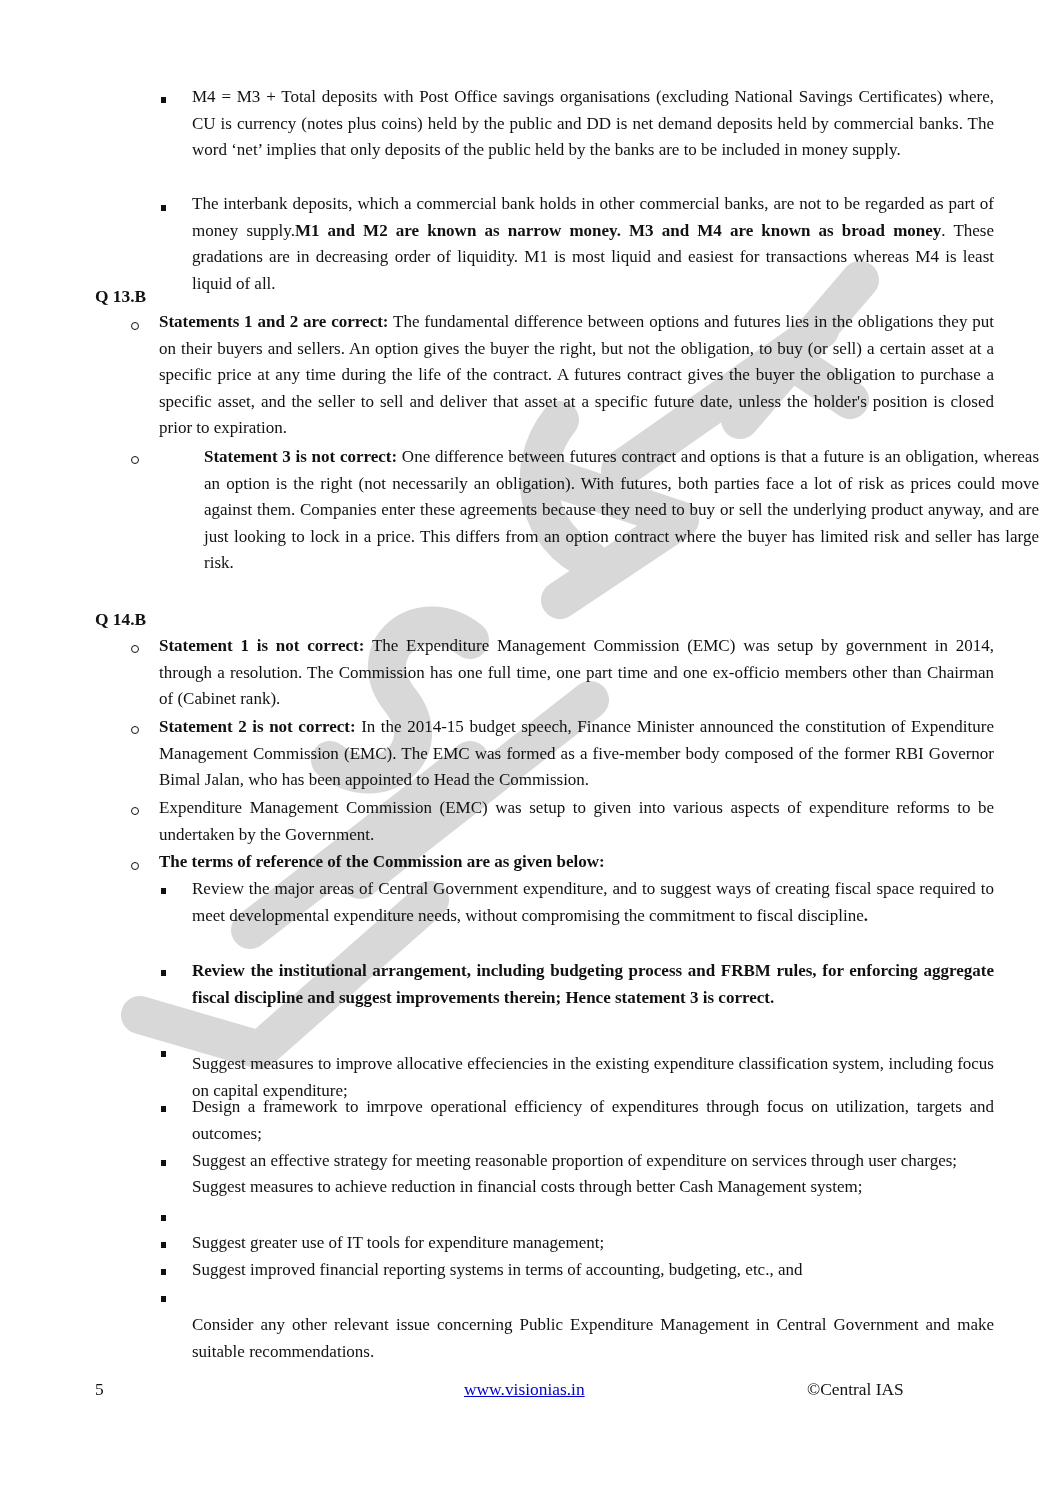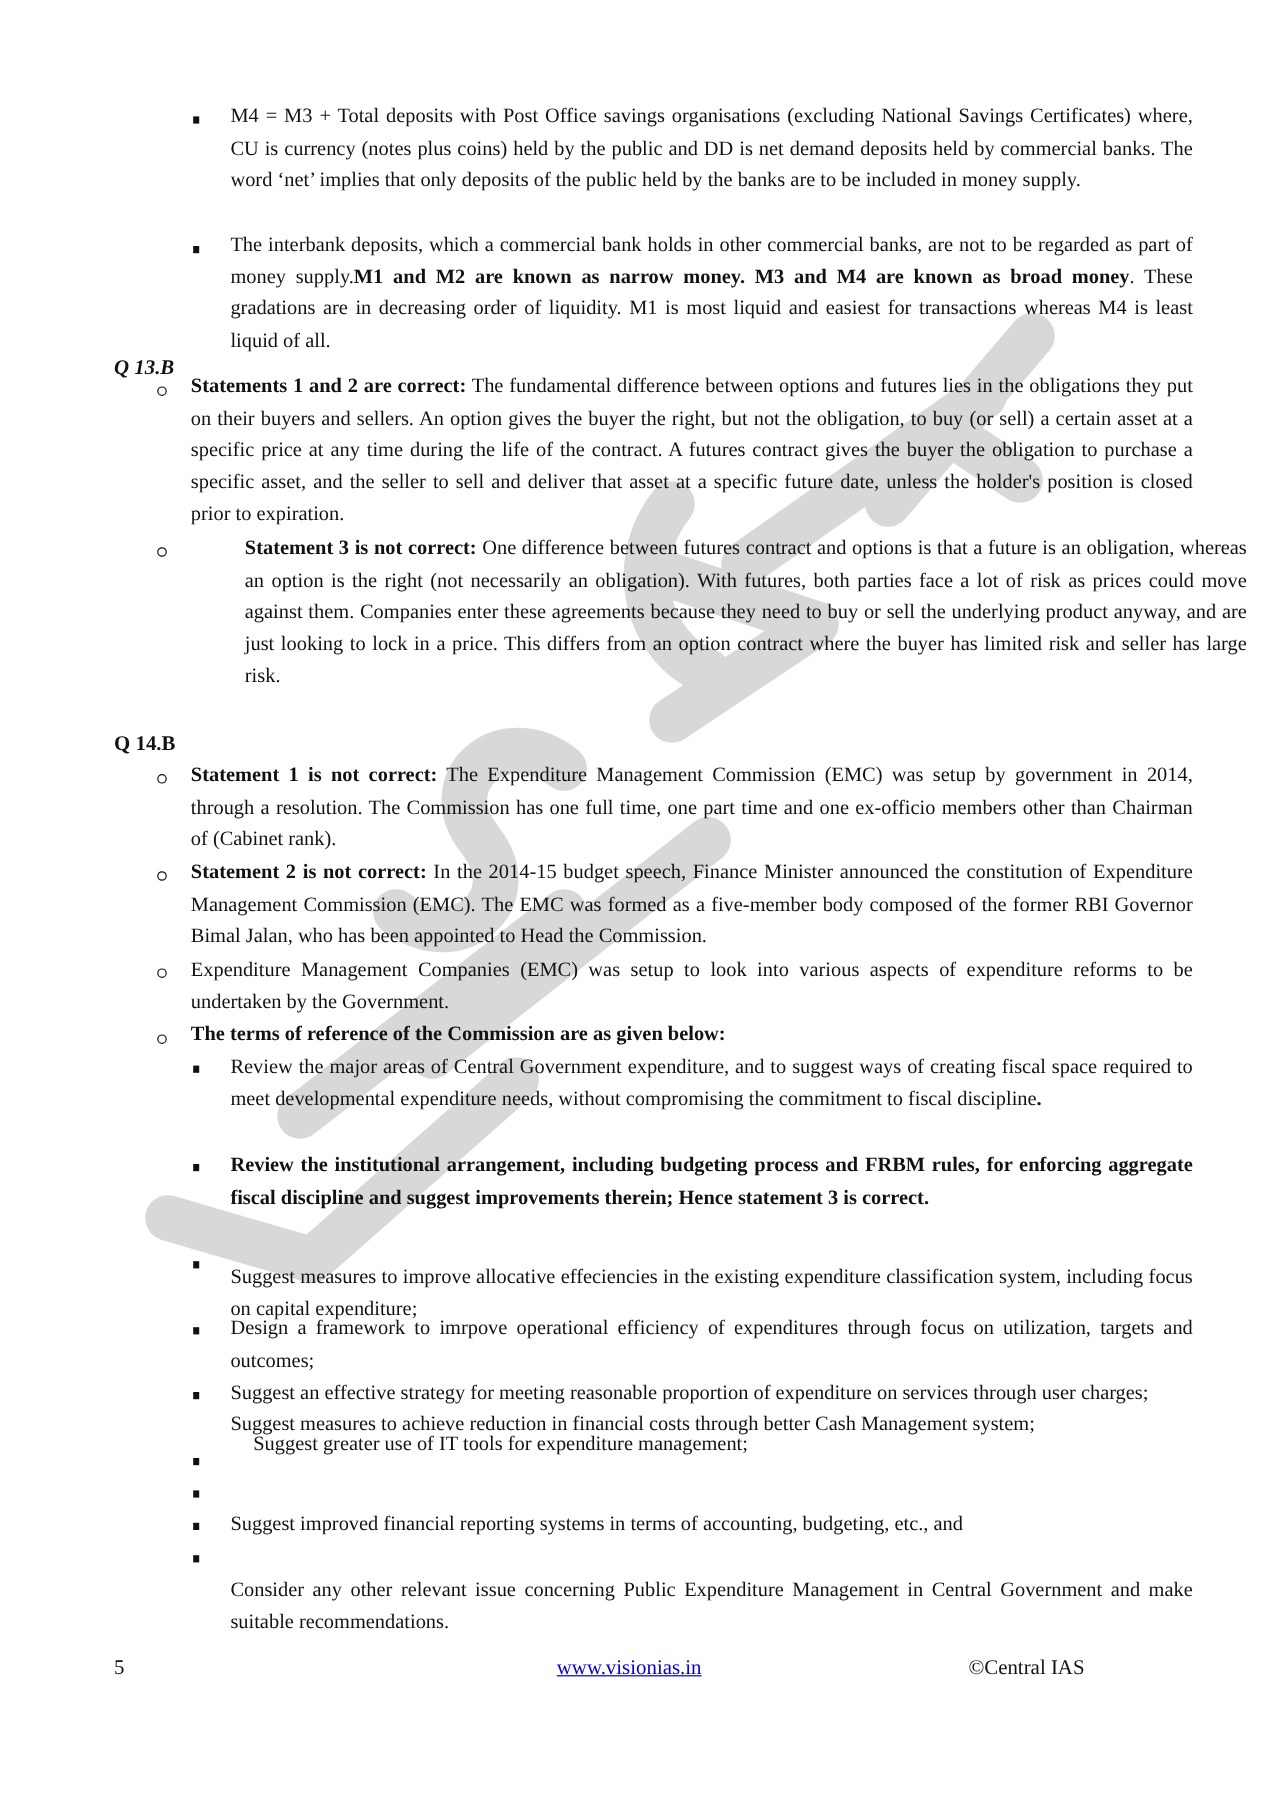--- a/index.html
+++ b/index.html
@@ -44,21 +44,21 @@
   <div class="sq" style="left:161px; top:97px;"></div>
   <div class="para" style="left:192px; top:84px; width:802px;">
     <span>M4 = M3 + Total deposits with Post Office savings organisations (excluding National Savings Certificates) where, CU is currency (notes plus coins) held by the public and DD is net demand deposits held by commercial banks. The word ‘net’ implies that only deposits of the public held by the banks are to be included in money supply.</span>
   </div>
 
   <div class="sq" style="left:161px; top:205px;"></div>
   <div class="para" style="left:192px; top:191px; width:802px;">
     <span>The interbank deposits, which a commercial bank holds in other commercial banks, are not to be regarded as part of money supply.</span><b>M1 and M2 are known as narrow money</b><b>. </b><b>M3 and M4 are known as broad money</b><span>. These gradations are in decreasing order of liquidity. M1 is most liquid and easiest for transactions whereas M4 is least liquid of all.</span>
   </div>
 
-  <div class="heading" style="left:95px; top:296px;font-style:italic;">Q 13.B</div>
+  <div class="heading" style="left:95px; top:286px;">Q 13.B</div>
 
   <div class="circ" style="left:131px; top:322px;"></div>
   <div class="para" style="left:159px; top:309px; width:835px;">
     <b>Statements 1 and 2 are correct:</b><span> The fundamental difference between options and futures lies in the obligations they put on their buyers and sellers. An option gives the buyer the right, but not the obligation, to buy (or sell) a certain asset at a specific price at any time during the life of the contract. A futures contract gives the buyer the obligation to purchase a specific asset, and the seller to sell and deliver that asset at a specific future date, unless the holder's position is closed prior to expiration.</span>
   </div>
 
   <div class="circ" style="left:131px; top:456px;"></div>
   <div class="para" style="left:159px; top:444px; width:835px;margin-left:45px;">
     <b>Statement 3 is not correct:</b><span> One difference between futures contract and options is that a future is an obligation, whereas an option is the right (not necessarily an obligation). With futures, both parties face a lot of risk as prices could move against them. Companies enter these agreements because they need to buy or sell the underlying product anyway, and are just looking to lock in a price. This differs from an option contract where the buyer has limited risk and seller has large risk.</span>
   </div>
@@ -70,21 +70,21 @@
     <b>Statement 1 is not correct:</b><span> The Expenditure Management Commission (EMC) was setup by government in 2014, through a resolution. The Commission has one full time, one part time and one ex-officio members other than Chairman of (Cabinet rank).</span>
   </div>
 
   <div class="circ" style="left:131px; top:726px;"></div>
   <div class="para" style="left:159px; top:714px; width:835px;">
     <b>Statement 2 is not correct:</b><span> In the 2014-15 budget speech, Finance Minister announced the constitution of Expenditure Management Commission (EMC). The EMC was formed as a five-member body composed of the former RBI Governor Bimal Jalan, who has been appointed to Head the Commission.</span>
   </div>
 
   <div class="circ" style="left:131px; top:807px;"></div>
   <div class="para" style="left:159px; top:795px; width:835px;">
-    <span>Expenditure Management Companies (EMC) was setup to look into various aspects of expenditure reforms to be undertaken by the Government.</span>
+    <span>Expenditure Management Commission (EMC) was setup to given into various aspects of expenditure reforms to be undertaken by the Government.</span>
   </div>
 
   <div class="circ" style="left:131px; top:862px;"></div>
   <div class="para" style="left:159px; top:849px; width:835px;">
     <b>The terms of reference of the Commission are as given below:</b>
   </div>
 
   <div class="sq" style="left:161px; top:888px;"></div>
   <div class="para" style="left:192px; top:876px; width:802px;">
     <span>Review the major areas of Central Government expenditure, and to suggest ways of creating fiscal space required to meet developmental expenditure needs, without compromising the commitment to fiscal discipline</span><b>.</b>
@@ -109,21 +109,21 @@
   <div class="para" style="left:192px; top:1148px; width:802px;">
     <span>Suggest an effective strategy for meeting reasonable proportion of expenditure on services through user charges;</span>
   </div>
 
   <div class="sq" style="left:161px; top:1215px;"></div>
   <div class="para" style="left:192px; top:1174px; width:802px;">
     <span>Suggest measures to achieve reduction in financial costs through better Cash Management system;</span>
   </div>
 
   <div class="sq" style="left:161px; top:1242px;"></div>
-  <div class="para" style="left:192px; top:1190px; width:802px;margin-left:19px;">
+  <div class="para" style="left:192px; top:1230px; width:802px;">
     <span>Suggest greater use of IT tools for expenditure management;</span>
   </div>
 
   <div class="sq" style="left:161px; top:1269px;"></div>
   <div class="para" style="left:192px; top:1257px; width:802px;">
     <span>Suggest improved financial reporting systems in terms of accounting, budgeting, etc., and</span>
   </div>
 
   <div class="sq" style="left:161px; top:1296px;"></div>
   <div class="para" style="left:192px; top:1284px; width:802px;margin-top:28px;">

